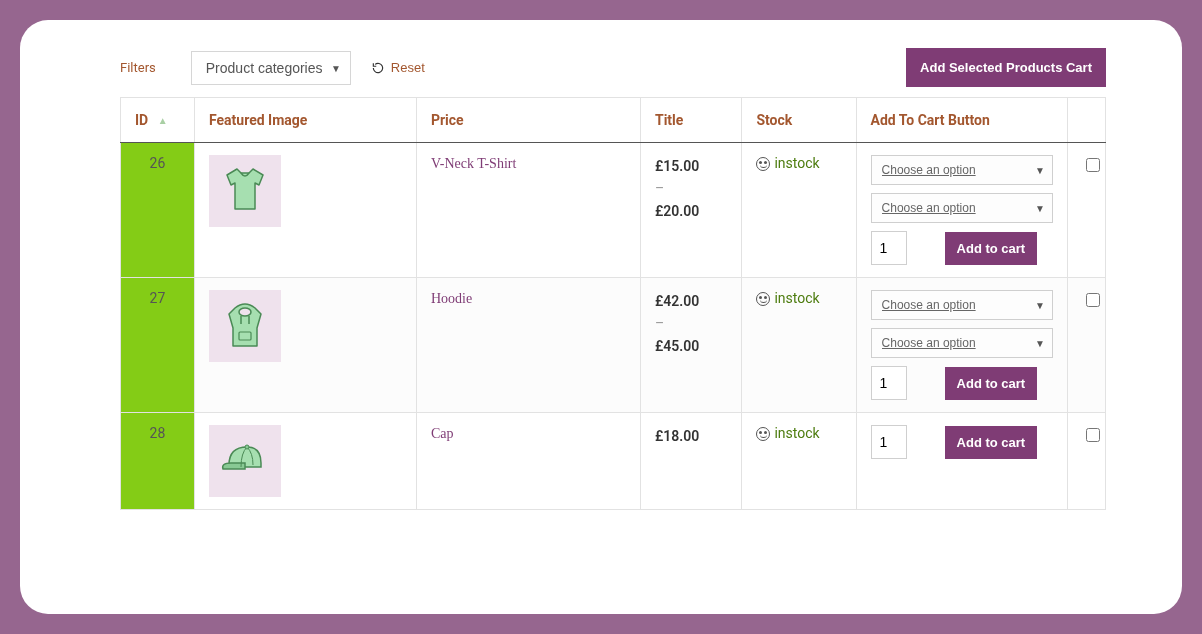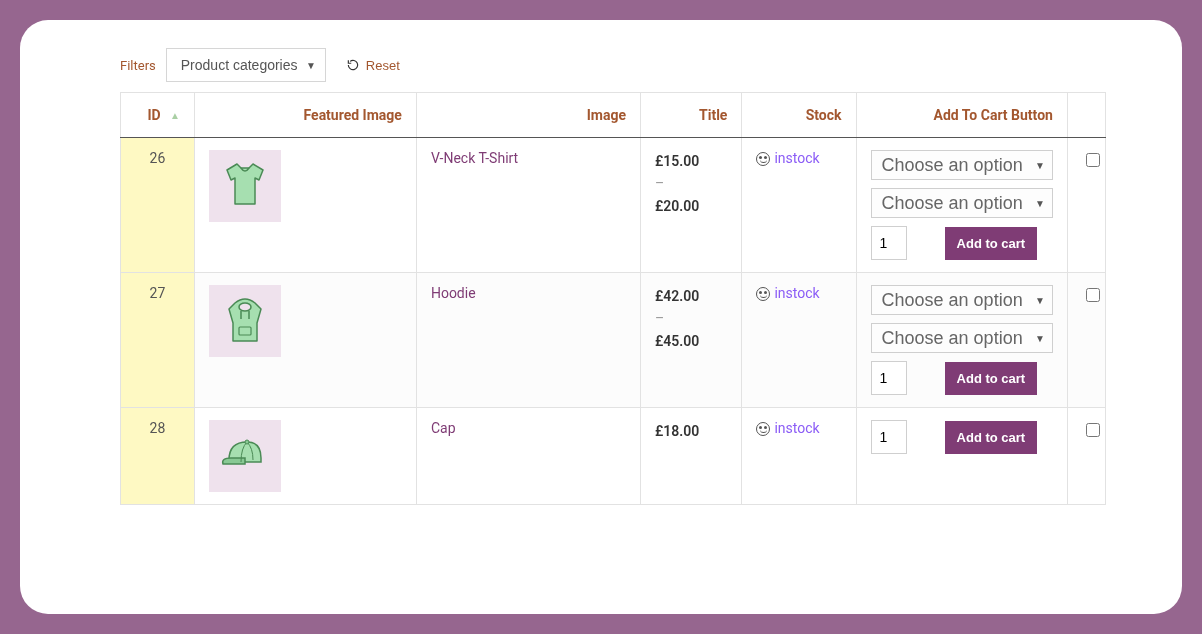--- a/index.html
+++ b/index.html
@@ -35,21 +35,21 @@
     -webkit-appearance: none;
     background: #fff;
     border: 1px solid #d6d6d6;
     height: 34px;
     width: 160px;
     padding: 0 28px 0 14px;
     font-size: 14px;
     color: #555;
     position: relative;
   }
-  .cat-select-wrap { position: relative; margin-right: 16px; }
+  .cat-select-wrap { position: relative; margin-right: 16px; margin-left: 25px; }
   .cat-select-wrap .caret {
     position: absolute; right: 10px; top: 50%; transform: translateY(-50%);
     font-size: 10px; color: #555; pointer-events: none;
   }
   .reset-btn {
     display: inline-flex; align-items: center; gap: 6px;
     color: #a3572f; font-size: 13px;
     background: none; border: none; cursor: pointer; padding: 2px 4px;
   }
   .reset-btn svg { width: 14px; height: 14px; }
@@ -88,60 +88,61 @@
     table-layout: fixed;
   }
   table.product-table th,
   table.product-table td {
     border: 1px solid #e2e2e2;
     padding: 12px 14px;
     vertical-align: top;
     font-size: 14px;
   }
   table.product-table thead th {
-    text-align: right;
+    text-align: left;
     font-weight: 700;
     color: #a3572f;
     padding: 14px 14px;
   }
   table.product-table thead tr { border-bottom: 1px solid #555; }
   table.product-table thead tr th { border-bottom: 1px solid #555; }
-  .id-cell { text-align: center; color: #555; background: #fef9c3; vertical-align: top; padding-top:28px;}
+  .id-cell { text-align: center; color: #555; background: #84cc16; vertical-align: top; padding-top:28px;}
   .stripe { background: #fcfcfc; }
   .featured-img {
     width: 72px; height: 72px;
     background: #efe2ed;
     display: flex; align-items: center; justify-content: center;
   }
   .featured-img svg { width: 56px; height: 56px; }
-  .title-link { color: #7f3c75; cursor: pointer; }
+  .title-link { color: #7f3c75; cursor: pointer; font-family: Liberation Serif, serif; }
   .price-cell { color: #333; line-height: 1.6; font-weight:600;}
   .price-sep { color:#999; font-weight:400;}
-  .stock-cell { color: #8b5cf6; }
+  .stock-cell { color: #4d7c0f; }
   .stock-cell .face {
     display:inline-block; width:14px; height:14px; border:1.5px solid #555; border-radius:50%;
     vertical-align: -3px; margin-right:4px; position:relative;
   }
   .stock-cell .face::before {
     content:""; position:absolute; left:2px; top:3px; width:3px; height:3px; background:#555; border-radius:50%;
     box-shadow: 5px 0 0 #555;
   }
   .stock-cell .face::after {
     content:""; position:absolute; left:3px; bottom:2.5px; width:7px; height:3px;
     border-bottom:1.5px solid #555; border-radius:0 0 8px 8px;
   }
 
   .opt-select-wrap { position: relative; margin-bottom: 8px; }
   .opt-select {
     appearance: none; -webkit-appearance: none;
     width: 182px; height: 30px;
     border: 1px solid #cfcfcf;
     background: #fdfdfd;
-    font-size: 18px; color:#666;
+    font-size: 12px; color:#666;
     padding: 0 24px 0 10px;
+    text-decoration: underline;
   }
   .opt-select-wrap .caret {
     position: absolute; right: 8px; top: 50%; transform: translateY(-50%);
     font-size: 10px; color:#555; pointer-events:none;
   }
   .cart-row { display:flex; gap:10px; align-items:center; }
   .qty-input {
     width: 36px; height: 34px;
     border: 1px solid #cfcfcf;
     text-align: left; padding-left:8px; font-size:14px;
@@ -177,32 +178,33 @@
       </select>
       <span class="caret">▼</span>
     </div>
     <button class="reset-btn">
       <svg viewBox="0 0 24 24">
         <path fill="none" stroke="#333" stroke-width="2" d="M4 12a8 8 0 1 0 3-6.2M4 4v5h5"></path>
       </svg>
       <span>Reset</span>
     </button>
     <div class="spacer"></div>
+    <button class="add-sel-btn">Add Selected Products Cart</button>
   </div>
 
 
   <table class="product-table">
     <thead>
       <tr>
         <th class="col-id">
           <span>ID</span>
           <span class="sort-ind">▲</span>
         </th>
         <th class="col-img">Featured Image</th>
-        <th class="col-title">Image</th>
+        <th class="col-title">Price</th>
         <th class="col-price">Title</th>
         <th class="col-stock">Stock</th>
         <th class="col-atc">Add To Cart Button</th>
         <th class="col-check"></th>
       </tr>
     </thead>
     <tbody id="tbody">
     <tr>
           <td class="id-cell">26</td>
           <td>

